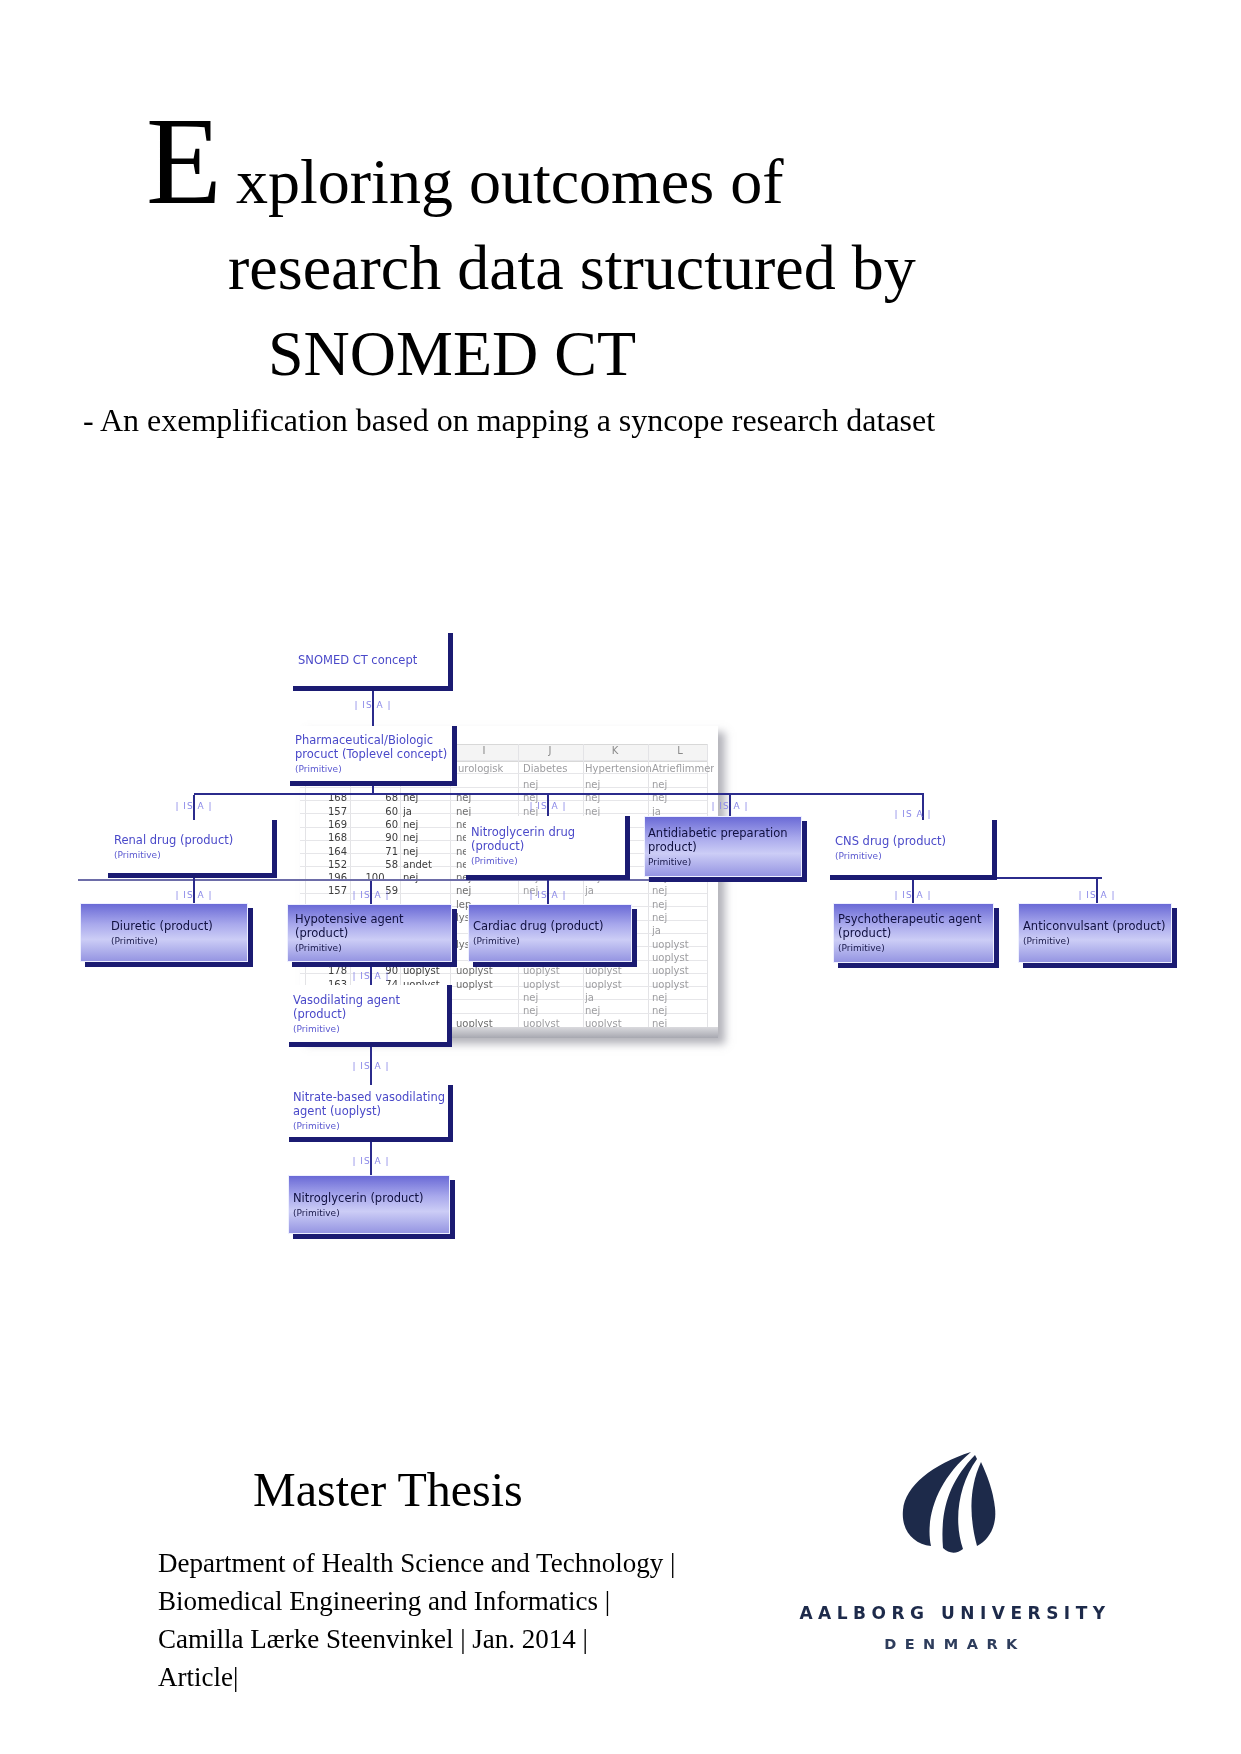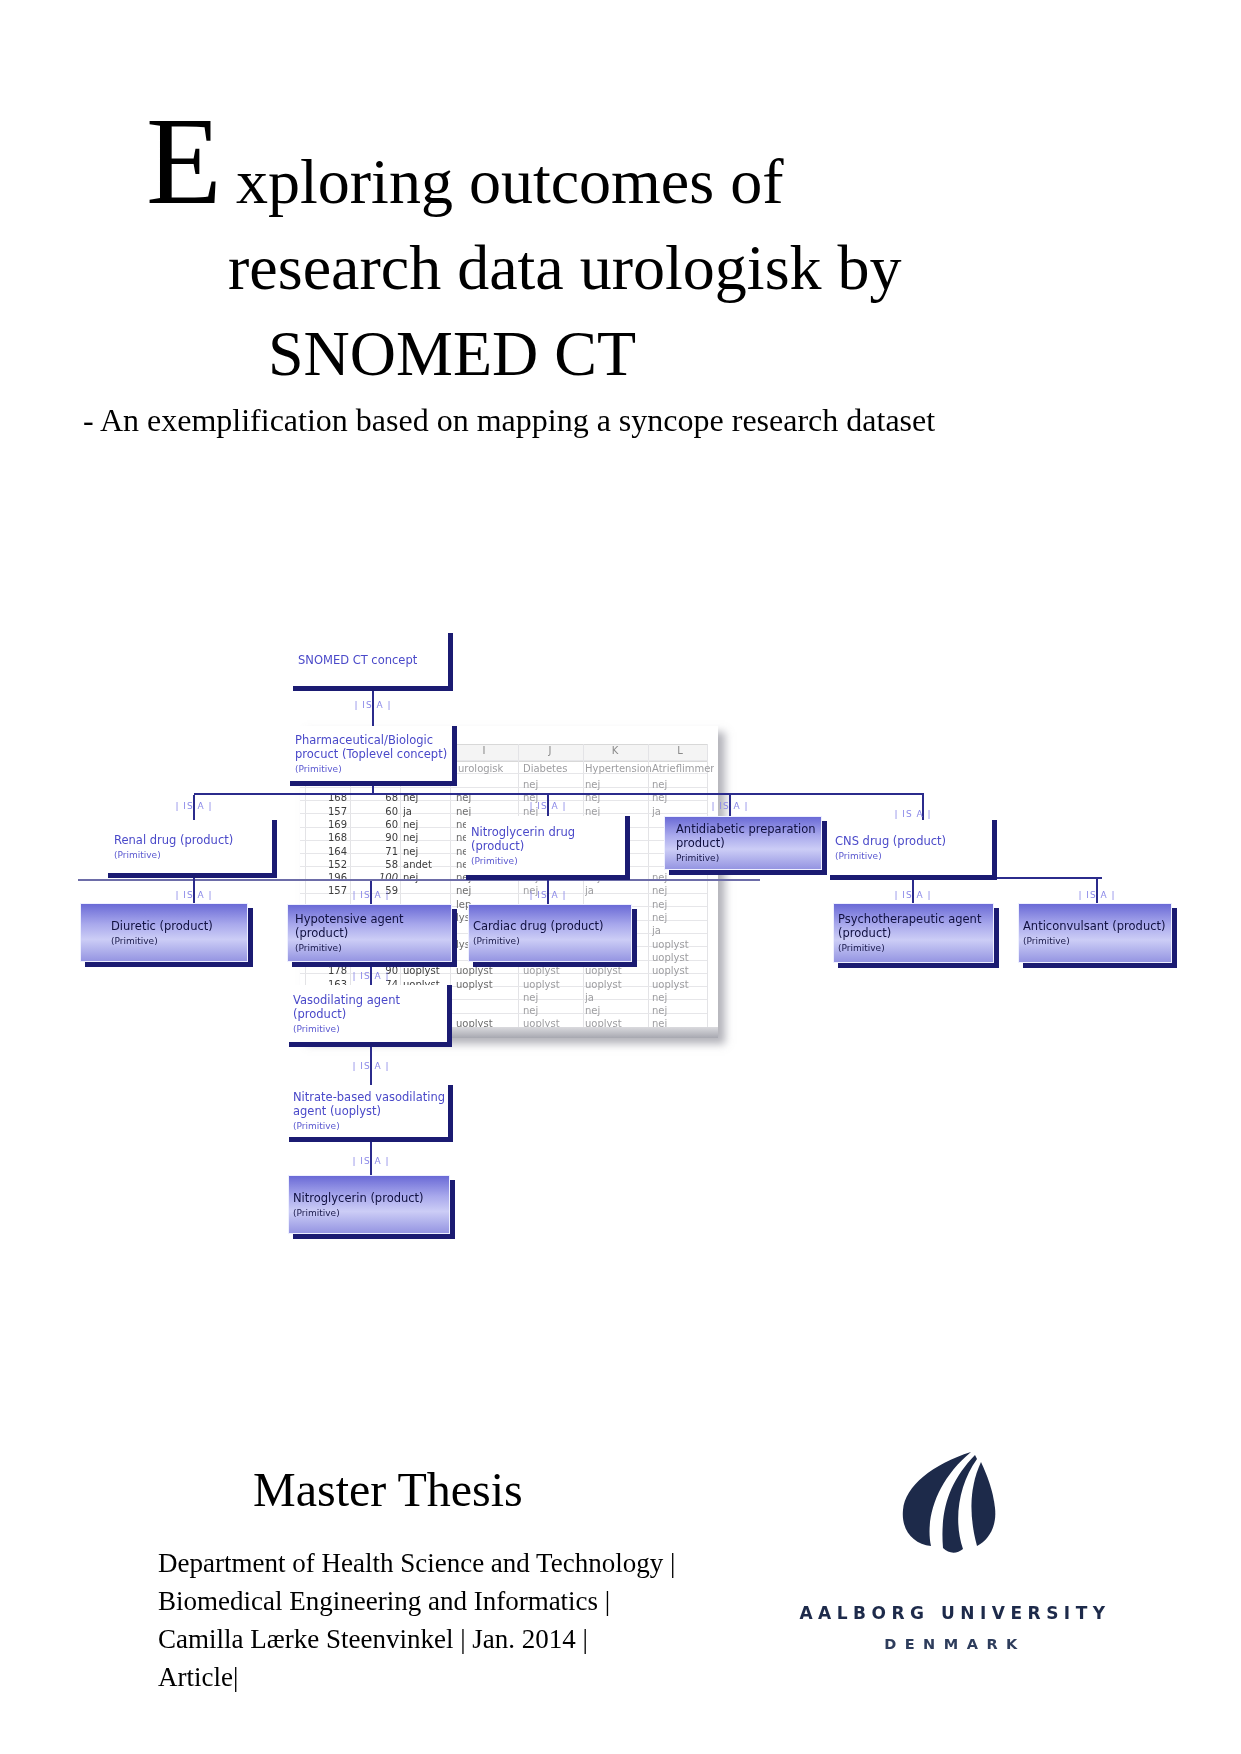--- a/index.html
+++ b/index.html
@@ -47,21 +47,21 @@
   .aau-country{font-family:"DejaVu Sans",sans-serif;font-weight:700;font-size:14.5px;letter-spacing:8.5px;
             color:#2e3d5c;white-space:nowrap;text-align:center;width:330px;}
 </style>
 </head>
 <body>
 
 <div class="page">
 
   <div class="abs dropcap" style="left:146px;top:100px;">E</div>
   <div class="abs titleline" style="left:236px;top:150px;">xploring outcomes of</div>
-  <div class="abs titleline" style="left:228px;top:236px;">research data urologisk by</div>
+  <div class="abs titleline" style="left:228px;top:236px;">research data structured by</div>
   <div class="abs titleline" style="left:268px;top:322px;">SNOMED CT</div>
   <div class="abs subtitle" style="left:83px;top:402px;">- An exemplification based on mapping a syncope research dataset</div>
 
   <div class="diagram">
     <div class="sheet">
         <div class="sheet-band" style="left: 0px; top: 18px; width: 407px; height: 16px;"></div>
         <div class="vgrid" style="left: 5px; top: 18px; height: 294px;"></div>
         <div class="vgrid" style="left: 50px; top: 18px; height: 294px;"></div>
         <div class="vgrid" style="left: 100px; top: 18px; height: 294px;"></div>
         <div class="vgrid" style="left: 150px; top: 18px; height: 294px;"></div>
@@ -124,21 +124,21 @@
         <div class="sheet-cell mid" style="left: 156px; top: 106.2px; width: 60px; text-align: left;">nej</div>
         <div class="sheet-cell dark" style="left: 5px; top: 119.5px; width: 42px; text-align: right;">164</div>
         <div class="sheet-cell dark" style="left: 52px; top: 119.5px; width: 46px; text-align: right;">71</div>
         <div class="sheet-cell dark" style="left: 103px; top: 119.5px; width: 50px; text-align: left;">nej</div>
         <div class="sheet-cell mid" style="left: 156px; top: 119.5px; width: 60px; text-align: left;">nej</div>
         <div class="sheet-cell dark" style="left: 5px; top: 132.8px; width: 42px; text-align: right;">152</div>
         <div class="sheet-cell dark" style="left: 52px; top: 132.8px; width: 46px; text-align: right;">58</div>
         <div class="sheet-cell dark" style="left: 103px; top: 132.8px; width: 50px; text-align: left;">andet</div>
         <div class="sheet-cell mid" style="left: 156px; top: 132.8px; width: 60px; text-align: left;">nej</div>
         <div class="sheet-cell dark" style="left: 5px; top: 146.1px; width: 42px; text-align: right;">196</div>
-        <div class="sheet-cell dark" style="left: 52px; top: 146.1px; width: 46px; text-align: right; font-style: italic;">100</div>
+        <div class="sheet-cell dark" style="left: 52px; top: 146.1px; width: 46px; text-align: center;">100</div>
         <div class="sheet-cell dark" style="left: 103px; top: 146.1px; width: 50px; text-align: left;">nej</div>
         <div class="sheet-cell mid" style="left: 156px; top: 146.1px; width: 60px; text-align: left;">nej</div>
         <div class="sheet-cell gray" style="left: 223px; top: 146.1px; width: 58px; text-align: left;">nej</div>
         <div class="sheet-cell gray" style="left: 285px; top: 146.1px; width: 60px; text-align: left;">nej</div>
         <div class="sheet-cell gray" style="left: 352px; top: 146.1px; width: 54px; text-align: left;">nej</div>
         <div class="sheet-cell dark" style="left: 5px; top: 159.4px; width: 42px; text-align: right;">157</div>
         <div class="sheet-cell dark" style="left: 52px; top: 159.4px; width: 46px; text-align: right;">59</div>
         <div class="sheet-cell mid" style="left: 156px; top: 159.4px; width: 60px; text-align: left;">nej</div>
         <div class="sheet-cell gray" style="left: 223px; top: 159.4px; width: 58px; text-align: left;">nej</div>
         <div class="sheet-cell gray" style="left: 285px; top: 159.4px; width: 60px; text-align: left;">ja</div>
@@ -205,21 +205,21 @@
       </div>
       <div class="node plain" style="left: 108px; top: 260px; width: 169px; height: 58px; padding-left: 6px;">
         <div class="lbl">Renal drug (product)</div>
         <div class="prim">(Primitive)</div>
       </div>
       <div class="node plain" style="left: 466px; top: 256px; width: 164px; height: 64px; padding-left: 5px;">
         <div class="lbl">Nitroglycerin drug</div>
         <div class="lbl">(product)</div>
         <div class="prim">(Primitive)</div>
       </div>
-      <div class="node filled" style="left: 664px; top: 256px; width: 158px; height: 54px; padding-left: 11px;">
+      <div class="node filled" style="left: 644px; top: 256px; width: 158px; height: 61px; padding-left: 3px;">
         <div class="lbl">Antidiabetic preparation</div>
         <div class="lbl"> product)</div>
         <div class="prim">Primitive)</div>
       </div>
       <div class="node plain" style="left: 830px; top: 260px; width: 167px; height: 60px; padding-left: 5px;">
         <div class="lbl">CNS drug (product)</div>
         <div class="prim">(Primitive)</div>
       </div>
       <div class="node filled" style="left: 80px; top: 343px; width: 168px; height: 59px; padding-left: 30px;">
         <div class="lbl">Diuretic (product)</div>

